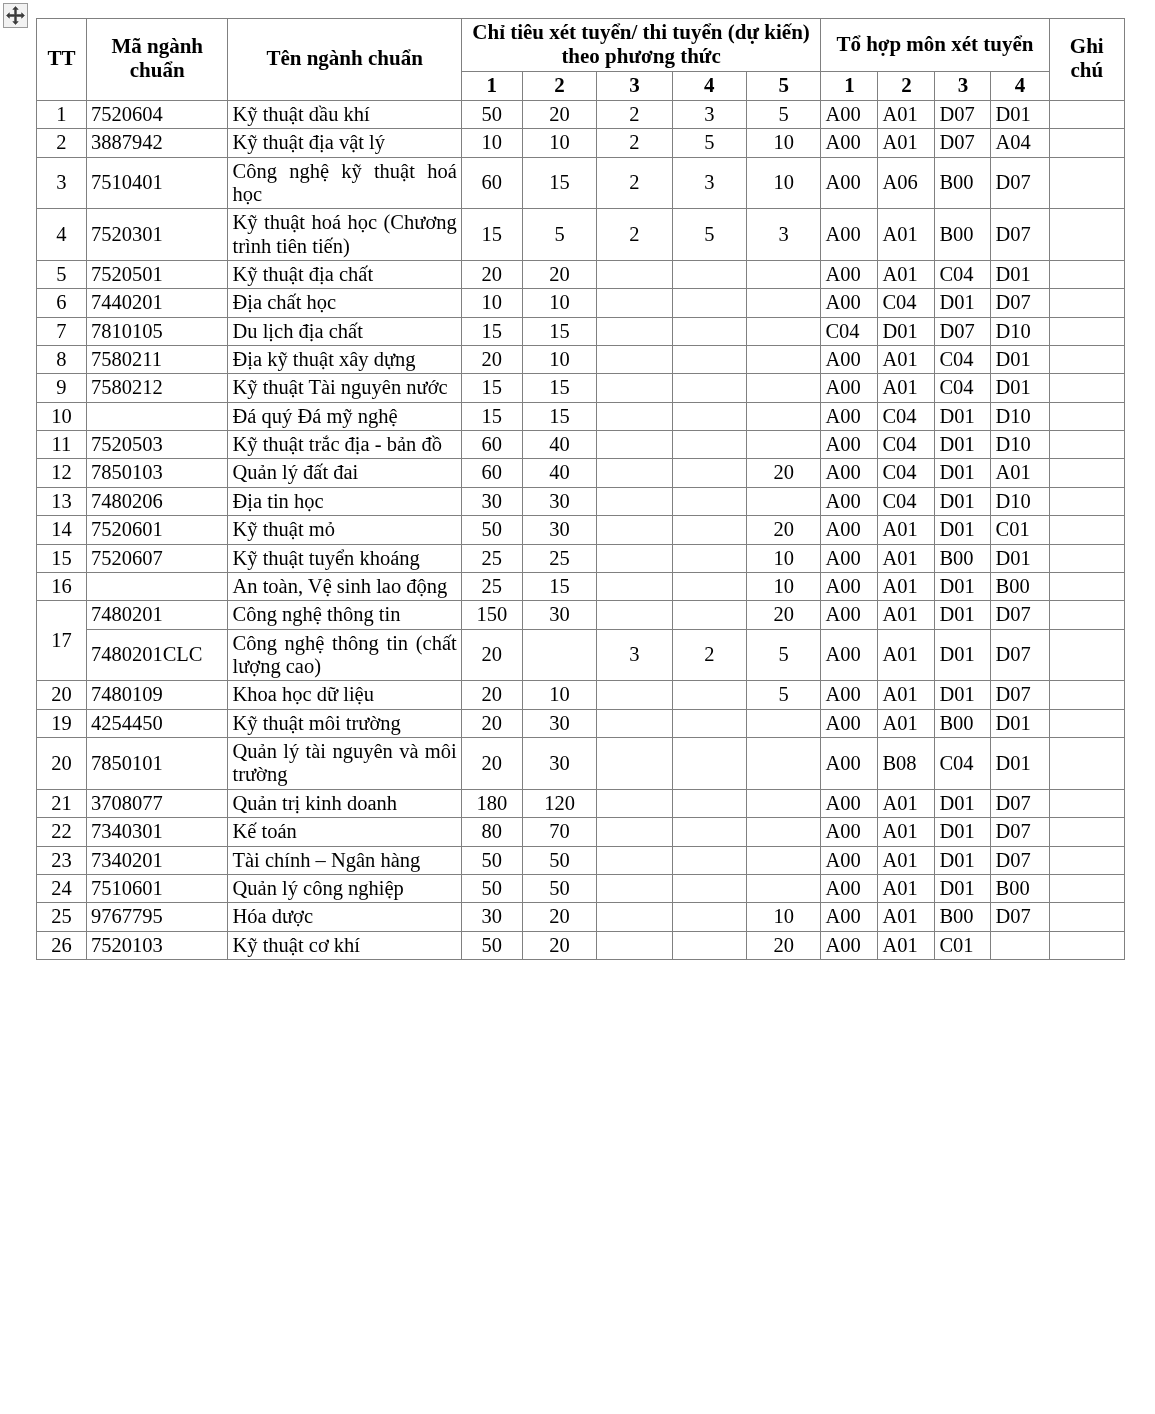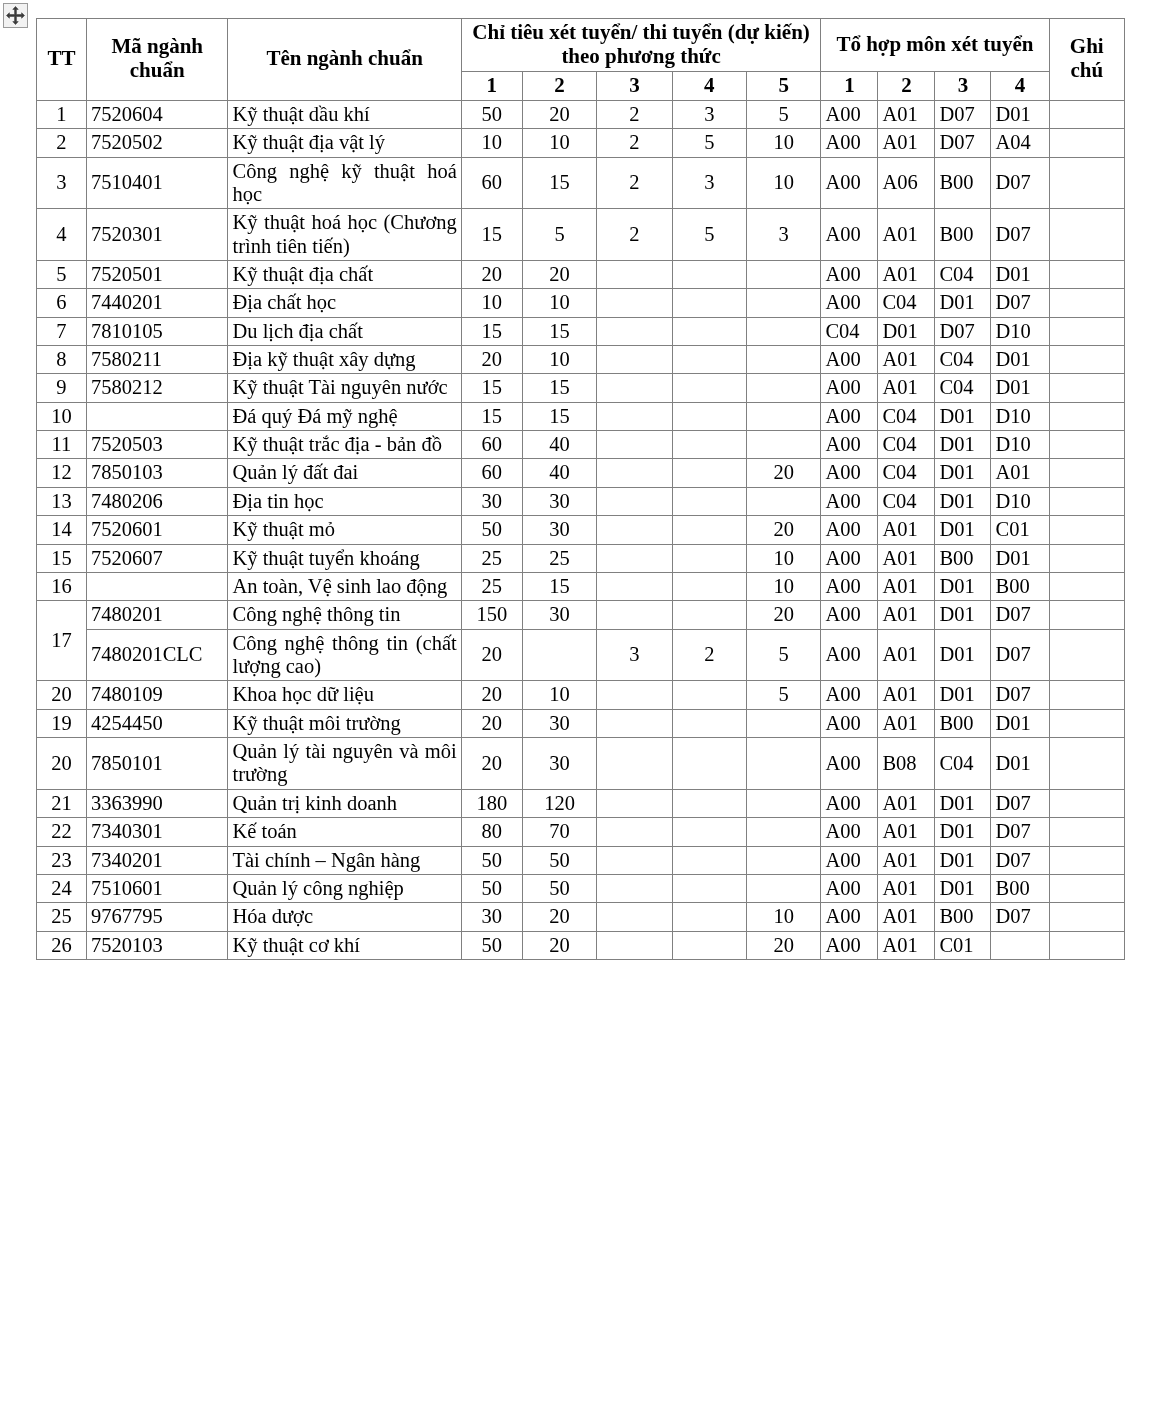--- a/index.html
+++ b/index.html
@@ -128,21 +128,21 @@
           <td class="num">3</td>
           <td class="num">5</td>
           <td class="cmb">A00</td>
           <td class="cmb">A01</td>
           <td class="cmb">D07</td>
           <td class="cmb">D01</td>
           <td class="ghi"></td>
         </tr>
         <tr>
           <td class="tt">2</td>
-          <td class="ma">7520502</td>
+          <td class="ma">3887942</td>
           <td class="ten">Kỹ thuật địa vật lý</td>
           <td class="num">10</td>
           <td class="num">10</td>
           <td class="num">2</td>
           <td class="num">5</td>
           <td class="num">10</td>
           <td class="cmb">A00</td>
           <td class="cmb">A01</td>
           <td class="cmb">D07</td>
           <td class="cmb">A04</td>
@@ -427,21 +427,21 @@
           <td class="num"></td>
           <td class="num"></td>
           <td class="cmb">A00</td>
           <td class="cmb">B08</td>
           <td class="cmb">C04</td>
           <td class="cmb">D01</td>
           <td class="ghi"></td>
         </tr>
         <tr>
           <td class="tt">21</td>
-          <td class="ma">3363990</td>
+          <td class="ma">3708077</td>
           <td class="ten">Quản trị kinh doanh</td>
           <td class="num">180</td>
           <td class="num">120</td>
           <td class="num"></td>
           <td class="num"></td>
           <td class="num"></td>
           <td class="cmb">A00</td>
           <td class="cmb">A01</td>
           <td class="cmb">D01</td>
           <td class="cmb">D07</td>

